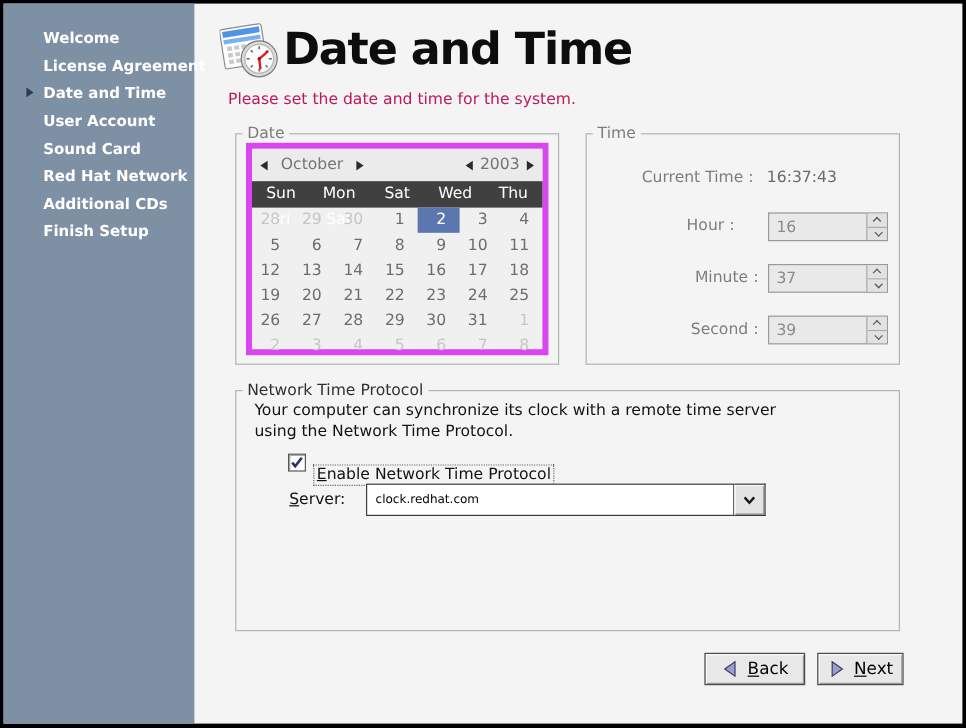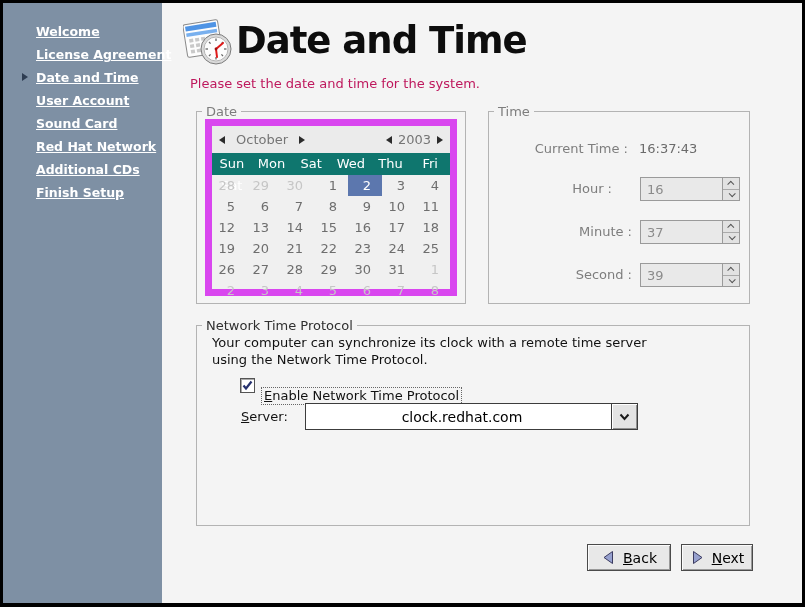--- a/index.html
+++ b/index.html
@@ -2,45 +2,45 @@
 <html><head>
 <meta charset="utf-8">
 <style>
   * { margin:0; padding:0; box-sizing:border-box; }
   body { font-family:"DejaVu Sans","Liberation Sans",sans-serif; }
   .screen { position:relative; width:805px; height:607px; background:#000; overflow:hidden; }
   .window { position:absolute; left:3px; top:3px; width:799px; height:600px; background:#f4f4f4; }
 
   
   .sidebar { position:absolute; left:0; top:0; width:159px; height:600px; background:#7E90A4; padding-top:17px; }
-  .nav-item { position:relative; height:23px; line-height:23px; padding-left:33px; color:#fff; font-size:12.5px; font-weight:bold; cursor:default; white-space:nowrap;text-decoration:underline; }
+  .nav-item { position:relative; height:23px; line-height:23px; padding-left:33px; color:#fff; font-size:12.5px; font-weight:bold; cursor:default; white-space:nowrap; }
   .nav-arrow { position:absolute; left:19px; top:7px; width:0; height:0;
                border-top:4.5px solid transparent; border-bottom:4.5px solid transparent; border-left:6px solid #2e3d52; }
 
   
   .content { position:absolute; left:159px; top:0; width:640px; height:600px; }
 
   .hdr-icon { position:absolute; left:21px; top:10px; }
   .hdr-title { position:absolute; left:74px; top:16px; font-size:37px; font-weight:bold; color:#0d0d0d; letter-spacing:-1px; }
   .hdr-sub { position:absolute; left:28px; top:73px; font-size:13px; color:#be185d; }
 
   
   .frame { position:absolute; border:1px solid #b3b3b3; }
   .frame-label { position:absolute; top:-8px; left:5px; background:#f4f4f4; padding:0 4px; font-size:13px; line-height:15px; }
   .lbl-dim { color:#7d7d7d; }
   .lbl-dark { color:#2f2f2f; }
 
   
-  .calendar { position:absolute; left:43px; top:116px; width:252px; height:177px; border:7px solid #d946ef; background:#f0f0f0; }
+  .calendar { position:absolute; left:43px; top:116px; width:252px; height:177px; border:5px solid #d946ef; background:#f0f0f0; }
   .cal-header { display:flex; align-items:center; justify-content:space-between; height:27px; background:#ebebeb; padding:0 7px; }
   .cal-navgrp { display:flex; align-items:center; gap:11px; font-size:13px; color:#757575; }
   .tri { width:0; height:0; display:inline-block; }
   .tri-left { border-top:4.5px solid transparent; border-bottom:4.5px solid transparent; border-right:6px solid #2b2b2b; }
   .tri-right { border-top:4.5px solid transparent; border-bottom:4.5px solid transparent; border-left:6px solid #2b2b2b; }
-  .cal-weekdays { display:grid; grid-template-columns:repeat(6,1fr); height:22px; background:#0f766e; }
+  .cal-weekdays { display:grid; grid-template-columns:repeat(5,1fr); height:22px; background:#404040; }
   .cal-weekdays span { color:#fff; font-size:13px; text-align:center; line-height:22px; }
   .cal-grid { display:grid; grid-template-columns:repeat(7,1fr); grid-auto-rows:21px; }
   .cal-cell { font-size:13px; color:#6e6e6e; text-align:right; padding-right:11px; line-height:21px; }
   .cal-cell.muted { color:#c6c6c6; }
   .cal-cell.selected { background:#5C77AE; color:#fff; }
 
   
   .t-label { position:absolute; width:130px; text-align:right; font-size:13px; color:#7d7d7d; }
   .t-value { position:absolute; font-size:13px; color:#6b6b6b; }
   .spinbox { position:absolute; width:100px; height:24px; background:#e9e9e9; border:1px solid #9a9a9a; display:flex; }
@@ -51,21 +51,21 @@
   .chev { width:5px; height:5px; border-left:1.5px solid #555; border-top:1.5px solid #555; }
   .chev.up { transform:rotate(45deg) translateY(1px); }
   .chev.down { transform:rotate(-135deg) translateY(1px); }
 
   
   .ntp-desc { position:absolute; font-size:13px; color:#111; line-height:17px; }
   .checkbox { position:absolute; width:15px; height:15px; background:#fff; border:1px solid #555; box-shadow:inset 1px 1px 0 #aaa; display:flex; align-items:center; justify-content:center; }
   .chk-label { position:absolute; font-size:13px; color:#111; border:1px dotted #666; padding:0 2px; line-height:16px; }
   .srv-label { position:absolute; font-size:13px; color:#111; }
   .combo { position:absolute; height:27px; display:flex; }
-  .combo input { width:307px; border:1px solid #3c3c3c; background:#fff; font-family:inherit; font-size:14px; color:#000; padding-left:7px; outline:none;text-align:center; }
+  .combo input { width:307px; border:1px solid #3c3c3c; background:#fff; font-family:inherit; font-size:10px; color:#000; padding-left:7px; outline:none; }
   .combo-btn { width:26px; background:#e3e3e3; border:1px solid #3c3c3c; border-left:none; box-shadow:inset 1px 1px 0 #fff, inset -1px -1px 0 #8f8f8f; display:flex; align-items:center; justify-content:center; }
 
   .mn { text-decoration:underline; }
 
   
   .btn { position:absolute; height:27px; background:#e8e8e8; border:1px solid #4a4a4a;
          box-shadow:inset 1px 1px 0 #fbfbfb, inset -1px -1px 0 #999;
          display:flex; align-items:center; justify-content:center; gap:7px; font-size:14px; color:#000; cursor:default; }
 </style>
 </head>

